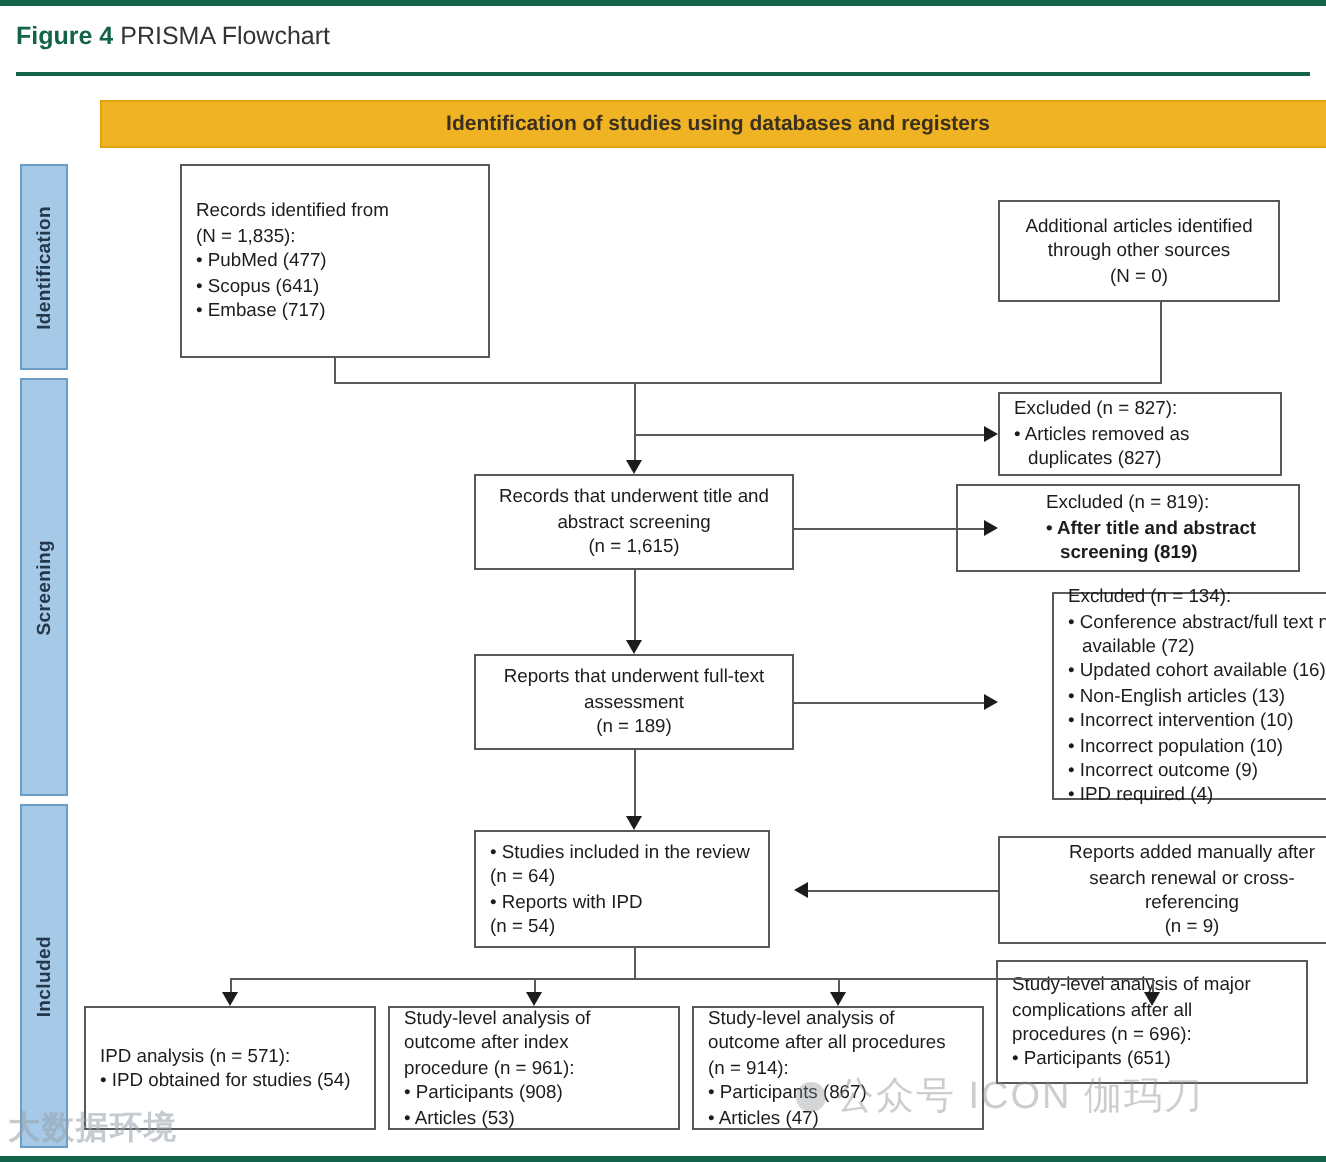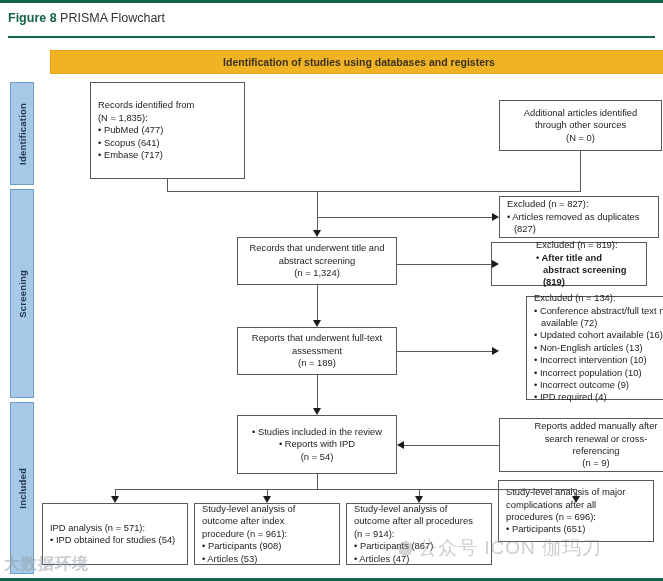--- a/index.html
+++ b/index.html
@@ -101,27 +101,27 @@
   .box .ln { display: block; white-space: nowrap; }
   .box .bold { font-weight: bold; }
   .box .hang {
     display: block;
     padding-left: 7px;
     text-indent: -7px;
   }
 
   
   #box-records       { left: 90px;  top: 82px;  width: 155px; height: 97px; }
-  #box-additional    { left: 499px; top: 100px; width: 163px; height: 51px; }
-  #box-excl-dup      { left: 499px; top: 196px; width: 160px; height: 42px; }
-  #box-excl-title    { left: 491px; top: 242px; width: 156px; height: 44px; padding-left: 44px; }
+  #box-additional    { left: 499px; top: 100px; width: 141px; height: 51px; }
+  #box-excl-dup      { left: 499px; top: 196px; width: 142px; height: 42px; }
+  #box-excl-title    { left: 478px; top: 242px; width: 172px; height: 44px; padding-left: 44px; }
   #box-screen-title  { left: 237px; top: 237px; width: 160px; height: 48px; }
   #box-fulltext      { left: 237px; top: 327px; width: 160px; height: 48px; }
   #box-excl-fulltext { left: 526px; top: 296px; width: 163px; height: 104px; }
-  #box-included      { left: 237px; top: 415px; width: 160px; height: 59px; text-align: center; }
+  #box-included      { left: 237px; top: 415px; width: 148px; height: 59px; }
   #box-manual        { left: 499px; top: 418px; width: 194px; height: 54px; }
 
   #box-ipd      { left: 42px;  top: 503px; width: 146px; height: 62px; }
   #box-index    { left: 194px; top: 503px; width: 146px; height: 62px; }
   #box-allproc  { left: 346px; top: 503px; width: 146px; height: 62px; }
   #box-major    { left: 498px; top: 480px; width: 156px; height: 62px; }
 
   
   .ln-h, .ln-v {
     position: absolute;
@@ -182,21 +182,21 @@
   }
 </style>
 </head>
 <body>
 
 <div id="page">
 
   <div class="top-rule"></div>
 
   <div class="fig-caption">
-    <span class="fig-num">Figure 8</span>
+    <span class="fig-num">Figure 4</span>
     <span>PRISMA Flowchart</span>
   </div>
 
   <div class="caption-rule"></div>
 
   <div class="banner">
     <span>Identification of studies using databases and registers</span>
   </div>
 
   <div class="stage" id="stage-identification">
@@ -229,21 +229,21 @@
   </div>
 
   <div class="box" id="box-excl-title">
     <span class="ln">Excluded (n = 819):</span>
     <span class="hang bold">• After title and abstract screening (819)</span>
   </div>
 
   <div class="box center-txt" id="box-screen-title">
     <span class="ln">Records that underwent title and</span>
     <span class="ln">abstract screening</span>
-    <span class="ln">(n = 1,324)</span>
+    <span class="ln">(n = 1,615)</span>
   </div>
 
   <div class="box center-txt" id="box-fulltext">
     <span class="ln">Reports that underwent full-text</span>
     <span class="ln">assessment</span>
     <span class="ln">(n = 189)</span>
   </div>
 
   <div class="box" id="box-excl-fulltext">
     <span class="ln">Excluded (n = 134):</span>
@@ -251,20 +251,21 @@
     <span class="hang">• Updated cohort available (16)</span>
     <span class="hang">• Non-English articles (13)</span>
     <span class="hang">• Incorrect intervention (10)</span>
     <span class="hang">• Incorrect population (10)</span>
     <span class="hang">• Incorrect outcome (9)</span>
     <span class="hang">• IPD required (4)</span>
   </div>
 
   <div class="box" id="box-included">
     <span class="ln">• Studies included in the review</span>
+    <span class="ln">(n = 64)</span>
     <span class="ln">• Reports with IPD</span>
     <span class="ln">(n = 54)</span>
   </div>
 
   <div class="box center-txt" id="box-manual">
     <span class="ln">Reports added manually after</span>
     <span class="ln">search renewal or cross-</span>
     <span class="ln">referencing</span>
     <span class="ln">(n = 9)</span>
   </div>

